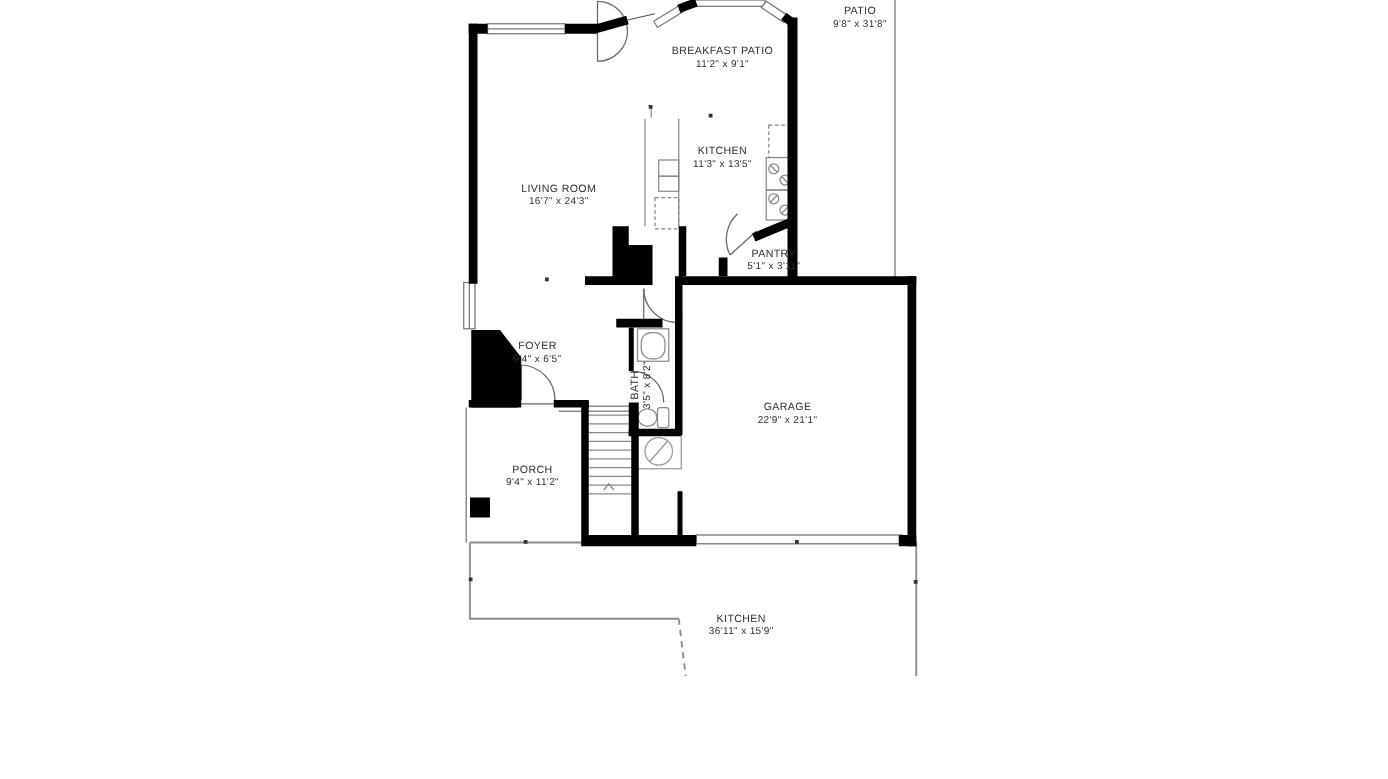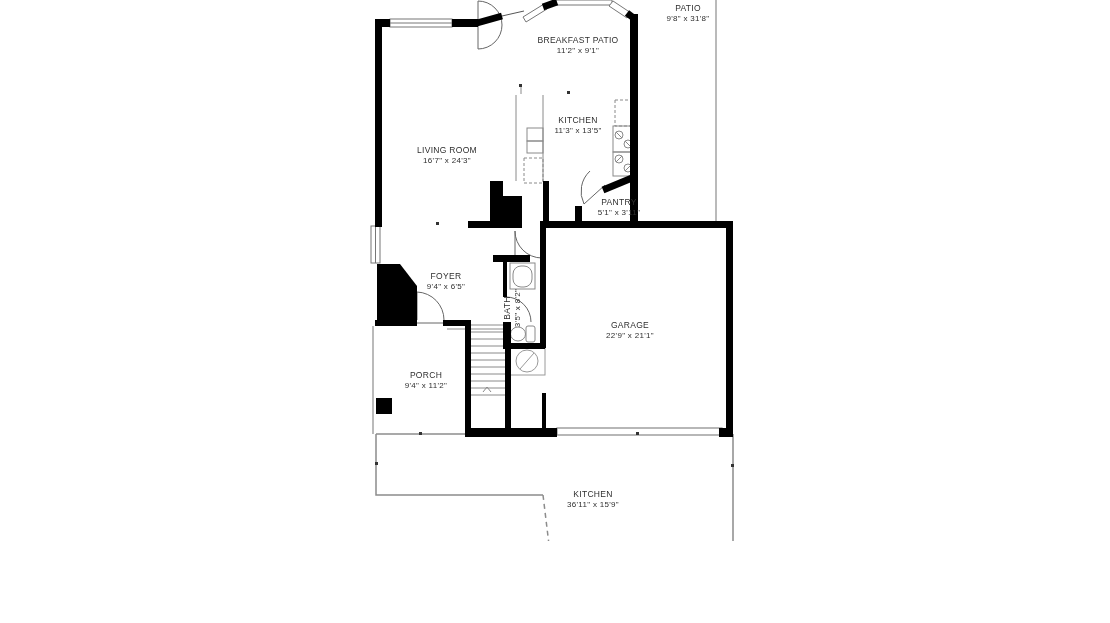--- a/index.html
+++ b/index.html
@@ -165,21 +165,21 @@
   <div class="room-label" style="left:578px;top:126px;">
     <div class="rname">KITCHEN</div>
     <div class="rdims">11'3" x 13'5"</div>
   </div>
 
   <div class="room-label" style="left:607px;top:208px;margin-left:12px;">
     <div class="rname">PANTRY</div>
     <div class="rdims">5'1" x 3'11"</div>
   </div>
 
-  <div class="room-label" style="left:446px;top:282px;">
+  <div class="room-label" style="left:430px;top:282px;">
     <div class="rname">FOYER</div>
     <div class="rdims">9'4" x 6'5"</div>
   </div>
 
   <div class="room-label vertical" style="left:513px;top:308px;">
     <div class="rname">BATH</div>
     <div class="rdims">3'5" x 8'2"</div>
   </div>
 
   <div class="room-label" style="left:630px;top:331px;">

